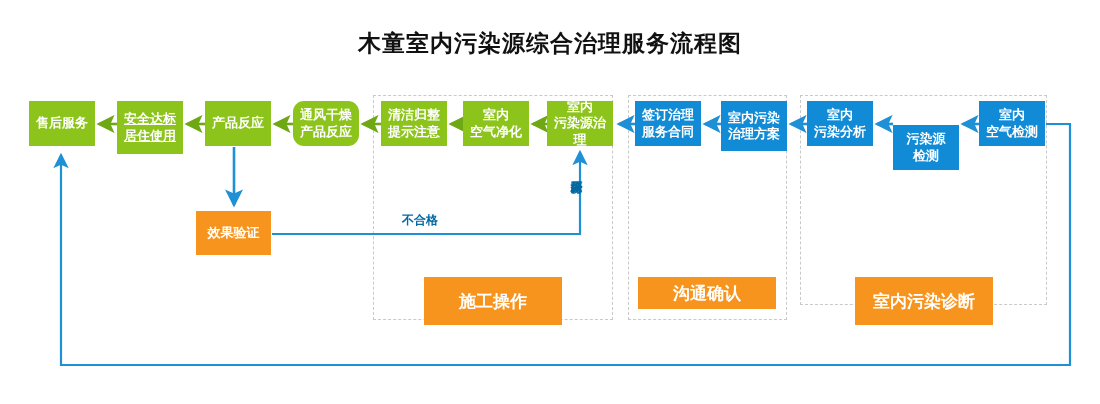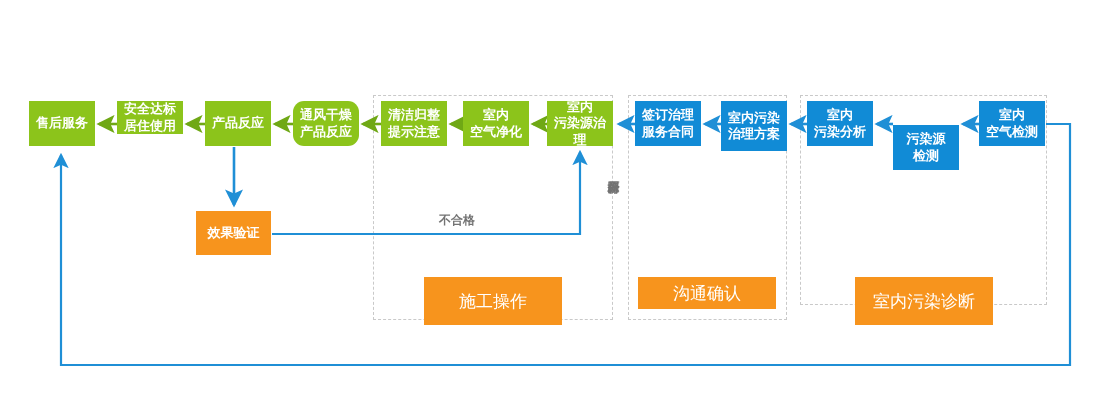--- a/index.html
+++ b/index.html
@@ -53,30 +53,29 @@
     background: transparent;
   }
   .stage {
     position: absolute;
     display: flex;
     align-items: center;
     justify-content: center;
     background: #F7941D;
     color: #ffffff;
     font-size: 17px;
-    font-weight: normal;
+    font-weight: bold;
     box-sizing: border-box;
   }
   .edge-label {
     position: absolute;
     font-size: 12px;
     font-weight: bold;
-    color: #737373;
+    color: #0369a1;
     white-space: pre-line;
-    margin-left: 37px;
   }
   .edge-label.vertical {
     writing-mode: vertical-rl;
     text-orientation: upright;
     line-height: 1.05;
     letter-spacing: 0px;
   }
   svg.wires {
     position: absolute;
     left: 0;
@@ -84,20 +83,21 @@
     width: 1100px;
     height: 404px;
     pointer-events: none;
   }
 </style>
 </head>
 <body>
 
 <div id="canvas">
 
+  <div id="title">木童室内污染源综合治理服务流程图</div>
 
   <div class="group-box" style="left:373px; top:95px; width:240px; height:225px;"></div>
   <div class="group-box" style="left:628px; top:95px; width:159px; height:225px;"></div>
   <div class="group-box" style="left:800px; top:95px; width:247px; height:210px;"></div>
 
   <svg class="wires" viewBox="0 0 1100 404">
     <defs>
       <marker id="ahG" markerWidth="7" markerHeight="7" refX="6" refY="3.5" orient="auto">
         <path d="M0,0 L7,3.5 L0,7 L1.6,3.5 Z" fill="#6FA815"></path>
       </marker>
@@ -127,21 +127,21 @@
 
     <polyline points="272,234 580,234 580,152" stroke="#1F8FD6" stroke-width="2.2" fill="none" marker-end="url(#ahB)"></polyline>
 
     <polyline points="1046,124 1070,124 1070,365 61,365 61,155" stroke="#1F8FD6" stroke-width="2.2" fill="none" marker-end="url(#ahB)"></polyline>
   </svg>
 
   <div class="node green" style="left:29px; top:101px; width:66px; height:45px;">
     <span class="lbl">售后服务</span>
   </div>
 
-  <div class="node green" style="left:117px; top:101px; width:66px; height:33px;">
+  <div class="node green" style="left:117px; top:101px; width:66px; height:53px;text-decoration:underline;">
     <span class="lbl">安全达标
 居住使用</span>
   </div>
 
   <div class="node green" style="left:205px; top:101px; width:66px; height:45px;">
     <span class="lbl">产品反应</span>
   </div>
 
   <div class="node green" style="left:293px; top:101px; width:66px; height:45px;border-radius:11px;">
     <span class="lbl">通风干燥

